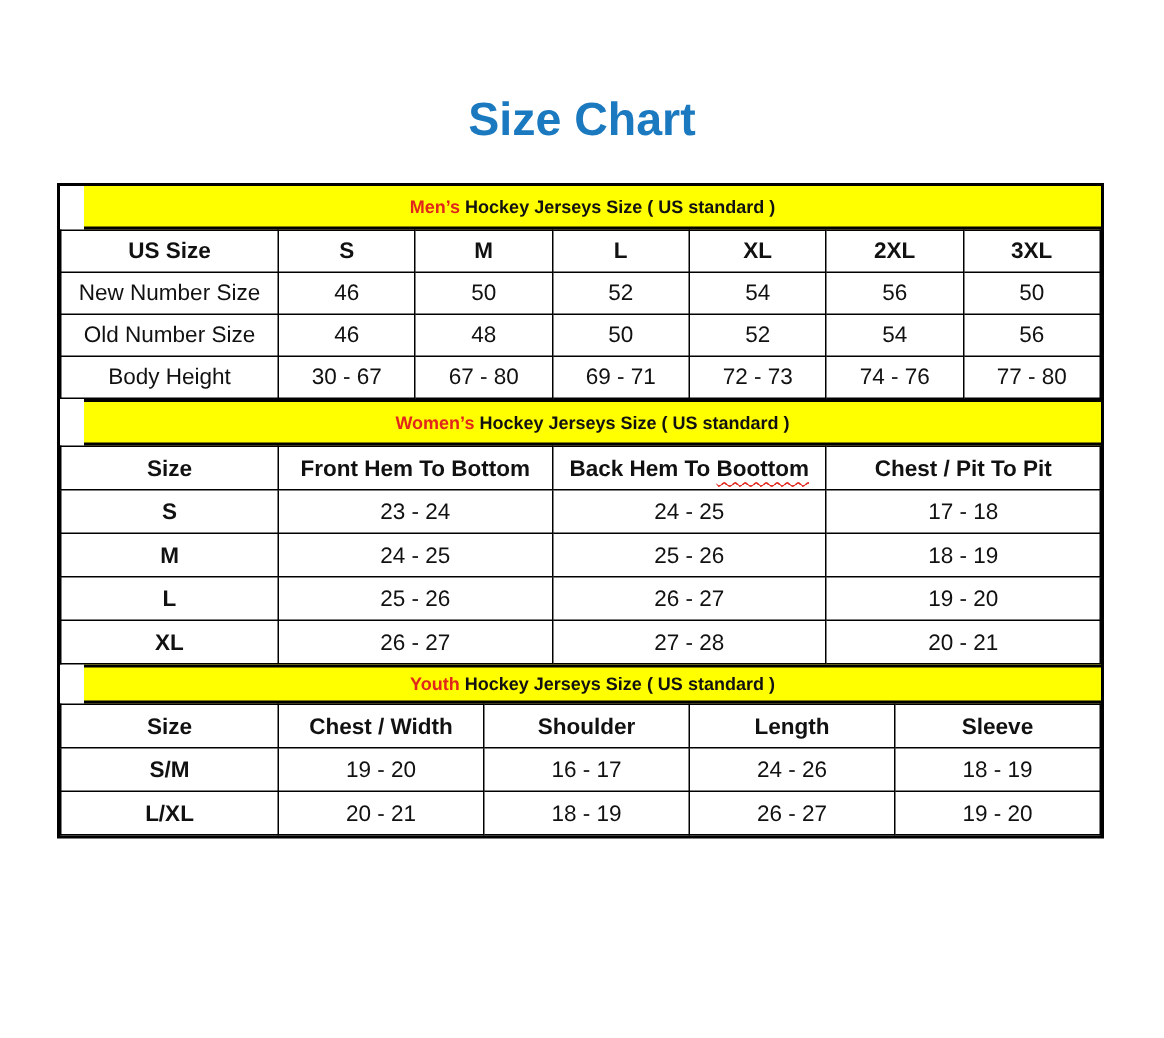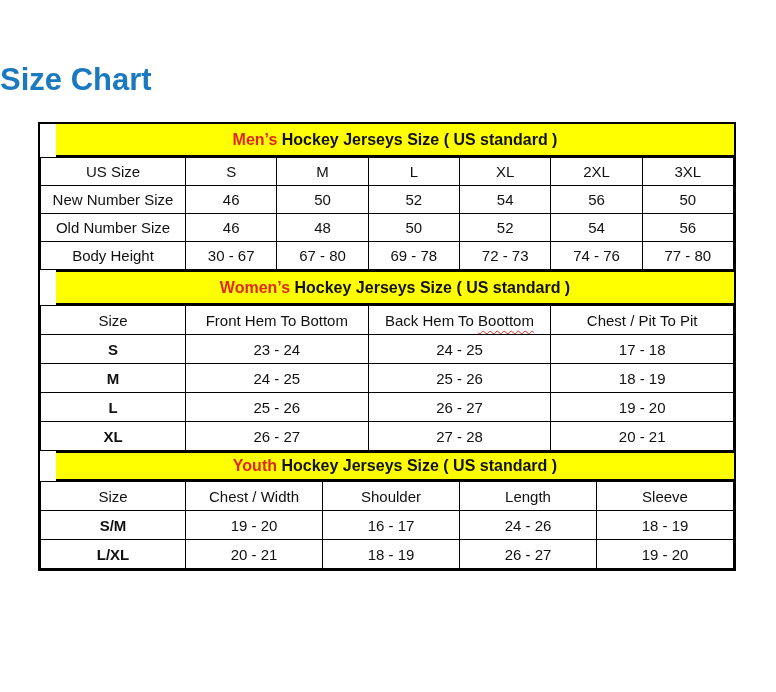--- a/index.html
+++ b/index.html
@@ -1,40 +1,40 @@
 <!DOCTYPE html>
 <html style="--title-blue: #1b79c0; --band-yellow: #ffff00; --accent-red: #e1261c; --border-black: #000000;"><head>
 <meta charset="utf-8">
 <style>
   * { margin:0; padding:0; box-sizing:border-box; }
   html, body {
     width:776px; height:692px; background:#ffffff;
     font-family:"Liberation Sans", sans-serif; overflow:hidden; color:#111;
   }
   .page-title {
-    padding-top:62px; margin-bottom:24px; 
+    padding-top:62px; margin-bottom:24px; text-align:center;
     font-size:31px; font-weight:bold; color:var(--title-blue, #1b79c0);
   }
   .frame { width:698px; margin-left:38px; border:2px solid #000; }
   .band {
     background:var(--band-yellow, #ffff00);
     border-top:2px solid #000; border-bottom:2px solid #000;
-    text-align:center; font-weight:bold; font-size:16px;
+    text-align:center; font-weight:bold; font-size:12px;
     padding:7px 0 6px 0; color:#111;margin-left:16px;
   }
   .frame section:first-child .band { border-top:none; }
   .band .accent { color:var(--accent-red, #e1261c); }
   section[data-name="section-youth"] .band { padding:4px 0 4px 0; }
   table { width:100%; border-collapse:collapse; table-layout:fixed; }
   col.label-col { width:145px; }
   th, td {
     border:1px solid #000; text-align:center; vertical-align:middle;
     font-size:15px; padding:3px 2px; height:28px;
   }
-  thead th { font-weight:normal;margin-top:48px; }
+  thead th { font-weight:bold;margin-top:48px; }
   tbody td { font-weight:normal; }
   table[data-section="1"] td.row-label,
   table[data-section="2"] td.row-label { font-weight:bold; }
   table[data-section="1"] th, table[data-section="1"] td,
   table[data-section="2"] th, table[data-section="2"] td { height:29px; }
   .misspelled {
     text-decoration:underline;
     text-decoration-style:wavy;
     text-decoration-color:var(--accent-red, #e1261c);
     text-decoration-thickness:1px;
@@ -87,21 +87,21 @@
             <td data-name="size-value-cell">48</td>
             <td data-name="size-value-cell">50</td>
             <td data-name="size-value-cell">52</td>
             <td data-name="size-value-cell">54</td>
             <td data-name="size-value-cell">56</td>
           </tr>
           <tr data-name="table-row">
             <td class="row-label" data-name="row-label">Body Height</td>
             <td data-name="size-value-cell">30 - 67</td>
             <td data-name="size-value-cell">67 - 80</td>
-            <td data-name="size-value-cell">69 - 78</td>
+            <td data-name="size-value-cell">69 - 71</td>
             <td data-name="size-value-cell">72 - 73</td>
             <td data-name="size-value-cell">74 - 76</td>
             <td data-name="size-value-cell">77 - 80</td>
           </tr>
         </tbody>
       </table>
   </section>
 
   <section data-name="section-womens">
     <div class="band" data-name="section-heading-womens"><span class="accent" data-name="heading-accent-womens">Women’s</span><span data-name="heading-text-womens"> Hockey Jerseys Size ( US standard )</span></div>

